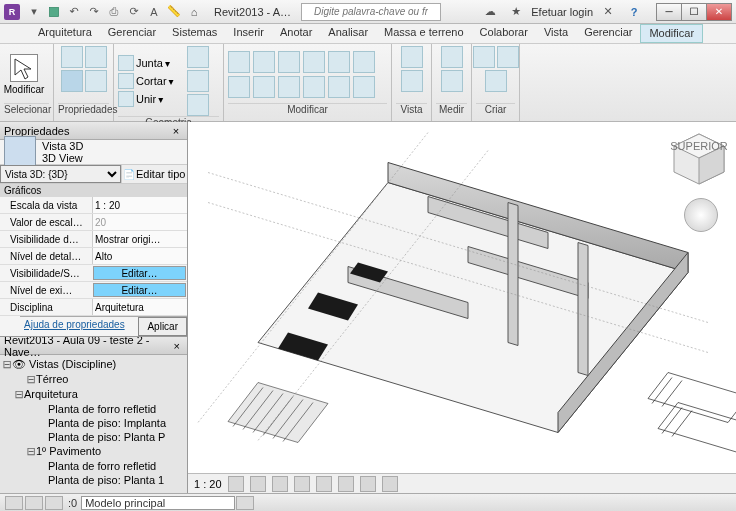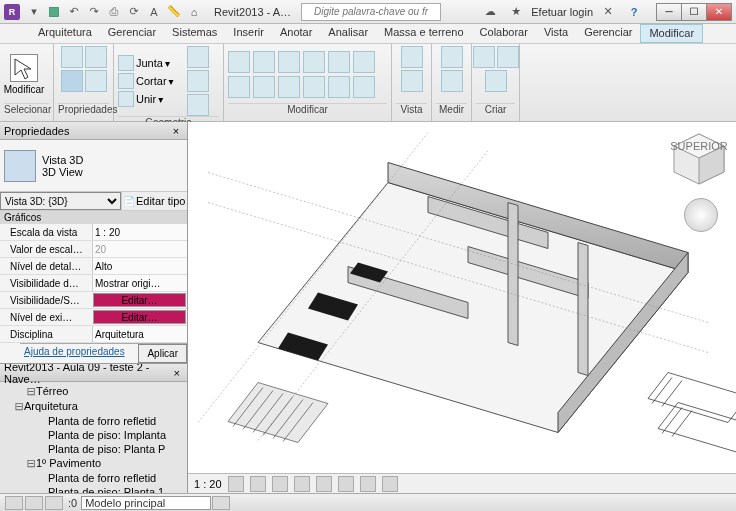--- a/index.html
+++ b/index.html
@@ -36,31 +36,31 @@
 .mod-grid { display:grid; grid-template-columns: repeat(6,22px); grid-template-rows: repeat(2,22px); gap:3px; }
 .mod-grid div { background:#d8e8ef; border:1px solid #a5c5d0; }
 
 .workspace { display:flex; height: calc(100% - 24px - 20px - 78px - 18px); }
 
 .left-col { width: 188px; display:flex; flex-direction:column; border-right:1px solid #999; }
 
 .props-panel { background:#f4f4f4; border-bottom:1px solid #999; }
 .panel-hdr { height:18px; background:linear-gradient(#e8e8e8,#d0d0d0); border-bottom:1px solid #aaa; padding:1px 4px; font-size:10px; display:flex; align-items:center; }
 .panel-hdr .x { margin-left:auto; width:14px; text-align:center; }
-.props-type { height:51px; display:flex; align-items:center; gap:6px; padding:4px; }
+.props-type { height:24px; display:flex; align-items:center; gap:6px; padding:4px; }
 .props-type .cube { width:32px; height:32px; background:#cde; border:1px solid #89a; }
 .props-type .txt { font-size:10px; }
 .sel-row { display:flex; border-top:1px solid #ccc; border-bottom:1px solid #ccc; }
 .sel-row select { flex:1; font-size:10px; height:18px; border:1px solid #888; }
 .sel-row .edit-t { width:66px; font-size:10px; display:flex; align-items:center; justify-content:center; border-left:1px solid #ccc; background:#eee; cursor:pointer;}
 .g-head { background:#d8d8d8; font-size:10px; padding:1px 4px; }
 .p-row { display:flex; height:17px; border-bottom:1px solid #ddd; }
 .p-row .k { width: 92px; padding-left:10px; font-size:10px; display:flex; align-items:center; overflow:hidden; white-space:nowrap; }
 .p-row .v { flex:1; border-left:1px solid #ccc; padding:0 2px; font-size:10px; display:flex; align-items:center; background:#fafafa; }
-.p-row .v.btn { justify-content:center; background:#be185d; border:1px solid #999; margin:1px; }
+.p-row .v.btn { justify-content:center; background:#7dd3fc; border:1px solid #999; margin:1px; }
 .props-foot { display:flex; height:20px; border-top:1px solid #aaa;margin-left:20px; }
 .props-foot .link { color:#1a5fa0; text-decoration:underline; font-size:10px; padding:2px 4px; cursor:pointer; }
 .props-foot .apply { margin-left:auto; padding:1px 8px; border:1px solid #888; background:#eee; font-size:10px; }
 
 .browser-panel { flex:1; background:#e5e5e5; overflow:auto; }
 .tree { padding:2px; font-size:10px; }
 .tree .node { padding:1px 0 1px 0; white-space:nowrap; }
 .tree .node .tw { display:inline-block; width:10px; text-align:center; color:#666; }
 .tree .d1 { padding-left: 12px; }
 .tree .d2 { padding-left: 24px; }
@@ -69,21 +69,21 @@
 .view-area { flex:1; background:#fff; position:relative; overflow:hidden; }
 .view-area svg.floor { width:100%; height:100%; }
 .viewcube { position:absolute; top:6px; right:6px; width:62px; height:62px; }
 .nav-wheel { position:absolute; top:76px; right:18px; width:34px; height:34px; border:1px solid #aaa; border-radius:50%; background:radial-gradient(#fff,#ccc); }
 
 .view-ctrl { position:absolute; bottom:0; left:0; right:0; height:20px; background:#f0f0f0; border-top:1px solid #bbb; display:flex; align-items:center; gap:6px; padding:0 6px; font-size:10px; }
 .view-ctrl .ic { width:16px; height:16px; background:#d8d8d8; border:1px solid #aaa; }
 
 .statusbar { height:18px; background:linear-gradient(#f0f0f0,#ddd); border-top:1px solid #aaa; display:flex; align-items:center; padding:0 4px; font-size:10px; color:#333; }
 .statusbar .sic { width:18px; height:14px; background:#dcdcdc; border:1px solid #aaa; margin:0 1px; }
-.statusbar .mdl { border:1px solid #999; background:#fff; height:14px; width:130px; padding:0 3px; }
+.statusbar .mdl { border:1px solid #999; background:#fff; height:14px; width:154px; padding:0 3px; }
 </style>
 </head>
 <body>
 
 <div class="titlebar">
   <div class="app-icon">R</div>
   <span class="qat-btn">▾</span>
   <span class="qat-btn">
       <svg viewBox="0 0 16 16">
         <rect x="2" y="2" width="12" height="12" fill="#5a8" stroke="#386"></rect>
@@ -236,26 +236,26 @@
       <div id="prop-rows">
           <div class="p-row">
             <div class="k">Escala da vista</div>
             <div class="v">1 : 20</div>
           </div>
           <div class="p-row">
             <div class="k">Valor de escal…</div>
             <div class="v" style="color: rgb(153, 153, 153);">20</div>
           </div>
           <div class="p-row">
+            <div class="k">Visibilidade d…</div>
+            <div class="v">Mostrar origi…</div>
+          </div>
+          <div class="p-row">
             <div class="k">Nível de detal…</div>
             <div class="v">Alto</div>
-          </div>
-          <div class="p-row">
-            <div class="k">Visibilidade d…</div>
-            <div class="v">Mostrar origi…</div>
           </div>
           <div class="p-row">
             <div class="k">Visibilidade/S…</div>
             <div class="v btn">Editar…</div>
           </div>
           <div class="p-row">
             <div class="k">Nível de exi…</div>
             <div class="v btn">Editar…</div>
           </div>
           <div class="p-row">
@@ -268,20 +268,21 @@
         <button class="apply">Aplicar</button>
       </div>
     </div>
 
     <div class="browser-panel">
       <div class="panel-hdr">
           <span>Revit2013 - Aula 09 - teste 2 - Nave…</span>
           <span class="x">×</span>
         </div>
       <div class="tree" id="tree">
+        <div class="node"><span class="tw">⊟</span>👁 <span>Vistas (Discipline)</span></div>
       <div class="node d2"><span class="tw">⊟</span>Térreo</div>
           <div class="node d1"><span class="tw">⊟</span>Arquitetura</div>
           <div class="node d3"><span class="tw"></span>Planta de forro refletid</div>
           <div class="node d3"><span class="tw"></span>Planta de piso: Implanta</div>
           <div class="node d3"><span class="tw"></span>Planta de piso: Planta P</div>
           <div class="node d2"><span class="tw">⊟</span>1º Pavimento</div>
           <div class="node d3"><span class="tw"></span>Planta de forro refletid</div>
           <div class="node d3"><span class="tw"></span>Planta de piso: Planta 1</div>
         </div>
     </div>

